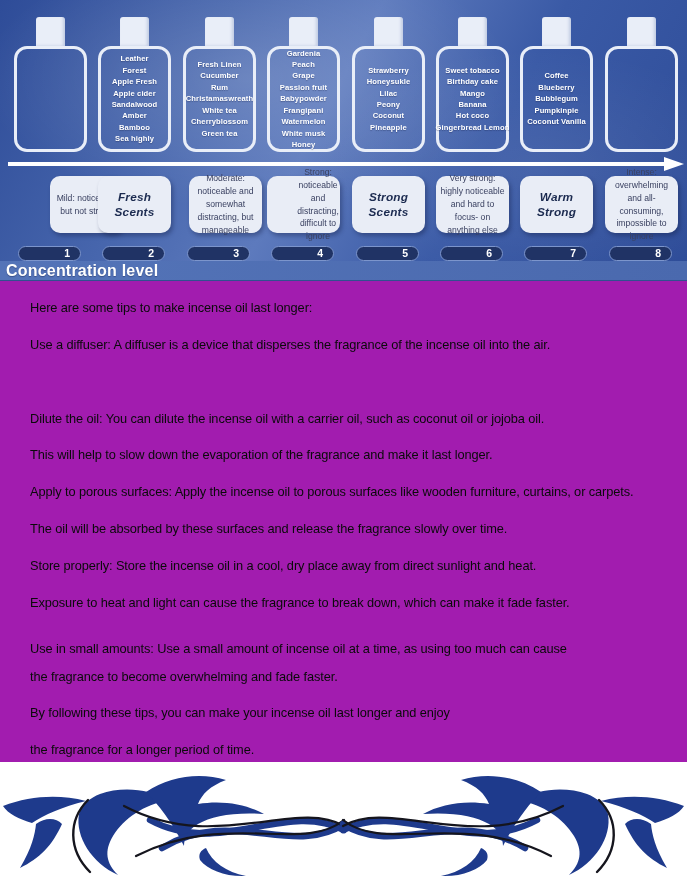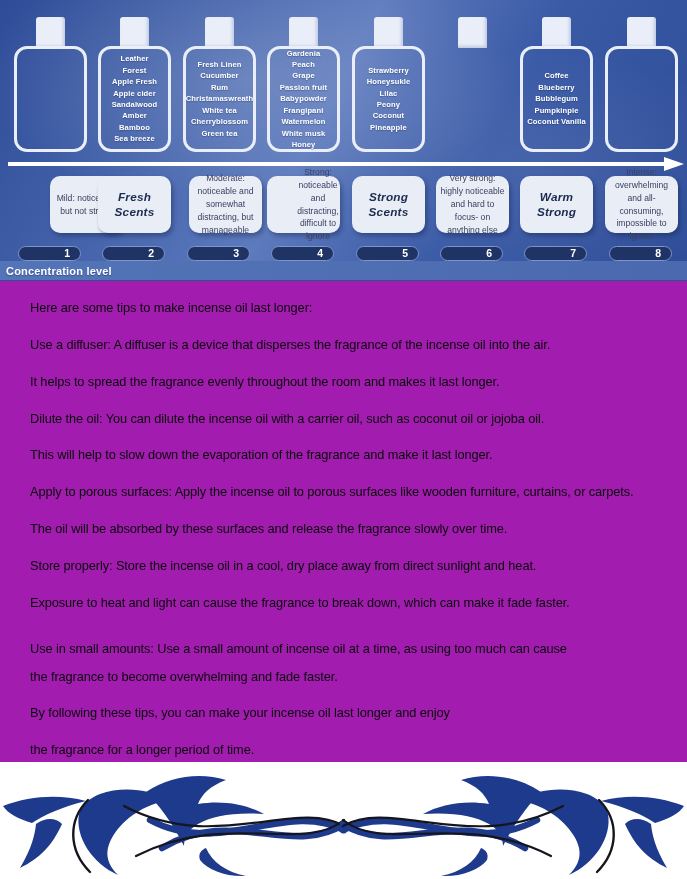--- a/index.html
+++ b/index.html
@@ -40,21 +40,21 @@
   .level-box.em .lbl{font-size:11.8px;line-height:1.25;font-weight:bold;color:var(--box-text-bold);letter-spacing:0.2px;font-style:italic;}
 
   .pill{position:absolute;top:246px;width:63px;height:15px;background:var(--pill-fill);
        border:1.5px solid var(--pill-rim);border-radius:9px;color:#ffffff;
        font-size:10.5px;font-weight:bold;line-height:12px;text-align:right;padding-right:10px;}
 
   #axis-strip{position:absolute;left:0;top:261px;width:687px;height:20px;
        background:linear-gradient(90deg,#5474b8,#4a69ae);
        border-bottom:1px solid #31508f;}
   #axis-label{position:absolute;left:6px;top:0;height:20px;line-height:20px;color:#ffffff;
-       font-weight:bold;font-size:11px;letter-spacing:0.2px;
+       font-weight:bold;font-size:16px;letter-spacing:0.2px;
        text-shadow:0 1px 1px rgba(20,30,70,0.4);}
 
   
   #tips{position:absolute;left:0;top:281px;width:687px;height:481px;background:#a21caf;}
   .tip-line{position:absolute;left:30px;white-space:nowrap;color:var(--body-text);
        font-size:12.8px;letter-spacing:-0.1px;}
 
   
   #flourish{position:absolute;left:0;top:760px;width:687px;height:119px;}
 </style>
@@ -72,21 +72,21 @@
         <div class="bottle-col" style="left: 98px;">
           <div class="cap"></div>
           <div class="bottle-body">
             <div class="scent-line">Leather</div>
             <div class="scent-line">Forest</div>
             <div class="scent-line">Apple Fresh</div>
             <div class="scent-line">Apple cider</div>
             <div class="scent-line">Sandalwood</div>
             <div class="scent-line">Amber</div>
             <div class="scent-line">Bamboo</div>
-            <div class="scent-line">Sea breeze</div>
+            <div class="scent-line">Sea highly</div>
           </div>
         </div>
         <div class="bottle-col" style="left: 183px;">
           <div class="cap"></div>
           <div class="bottle-body">
             <div class="scent-line">Fresh Linen</div>
             <div class="scent-line">Cucumber</div>
             <div class="scent-line">Rum</div>
             <div class="scent-line">Christamaswreath</div>
             <div class="scent-line">White tea</div>
@@ -114,20 +114,28 @@
             <div class="scent-line">Strawberry</div>
             <div class="scent-line">Honeysukle</div>
             <div class="scent-line">Lilac</div>
             <div class="scent-line">Peony</div>
             <div class="scent-line">Coconut</div>
             <div class="scent-line">Pineapple</div>
           </div>
         </div>
         <div class="bottle-col" style="left: 436px;">
           <div class="cap"></div>
+          <div class="bottle-body">
+            <div class="scent-line">Sweet tobacco</div>
+            <div class="scent-line">Birthday cake</div>
+            <div class="scent-line">Mango</div>
+            <div class="scent-line">Banana</div>
+            <div class="scent-line">Hot coco</div>
+            <div class="scent-line">Gingerbread Lemon</div>
+          </div>
         </div>
         <div class="bottle-col" style="left: 520px;">
           <div class="cap"></div>
           <div class="bottle-body">
             <div class="scent-line">Coffee</div>
             <div class="scent-line">Blueberry</div>
             <div class="scent-line">Bubblegum</div>
             <div class="scent-line">Pumpkinpie</div>
             <div class="scent-line">Coconut Vanilla</div>
           </div>
@@ -181,21 +189,20 @@
       </div>
 
     <div id="axis-strip">
       <div id="axis-label">Concentration level</div>
     </div>
   </div>
 
   <div id="tips">
       <div class="tip-line" style="top: 19px;">Here are some tips to make incense oil last longer:</div>
       <div class="tip-line" style="top: 56px;">Use a diffuser: A diffuser is a device that disperses the fragrance of the incense oil into the air.</div>
-      <div class="tip-line" style="top: 93px;">It helps to spread the fragrance evenly throughout the room and makes it last longer.</div>
       <div class="tip-line" style="top: 130px;">Dilute the oil: You can dilute the incense oil with a carrier oil, such as coconut oil or jojoba oil.</div>
       <div class="tip-line" style="top: 166px;">This will help to slow down the evaporation of the fragrance and make it last longer.</div>
       <div class="tip-line" style="top: 203px;">Apply to porous surfaces: Apply the incense oil to porous surfaces like wooden furniture, curtains, or carpets.</div>
       <div class="tip-line" style="top: 240px;">The oil will be absorbed by these surfaces and release the fragrance slowly over time.</div>
       <div class="tip-line" style="top: 277px;">Store properly: Store the incense oil in a cool, dry place away from direct sunlight and heat.</div>
       <div class="tip-line" style="top: 314px;">Exposure to heat and light can cause the fragrance to break down, which can make it fade faster.</div>
       <div class="tip-line" style="top: 360px;">Use in small amounts: Use a small amount of incense oil at a time, as using too much can cause</div>
       <div class="tip-line" style="top: 388px;">the fragrance to become overwhelming and fade faster.</div>
       <div class="tip-line" style="top: 424px;">By following these tips, you can make your incense oil last longer and enjoy</div>
       <div class="tip-line" style="top: 461px;">the fragrance for a longer period of time.</div>

